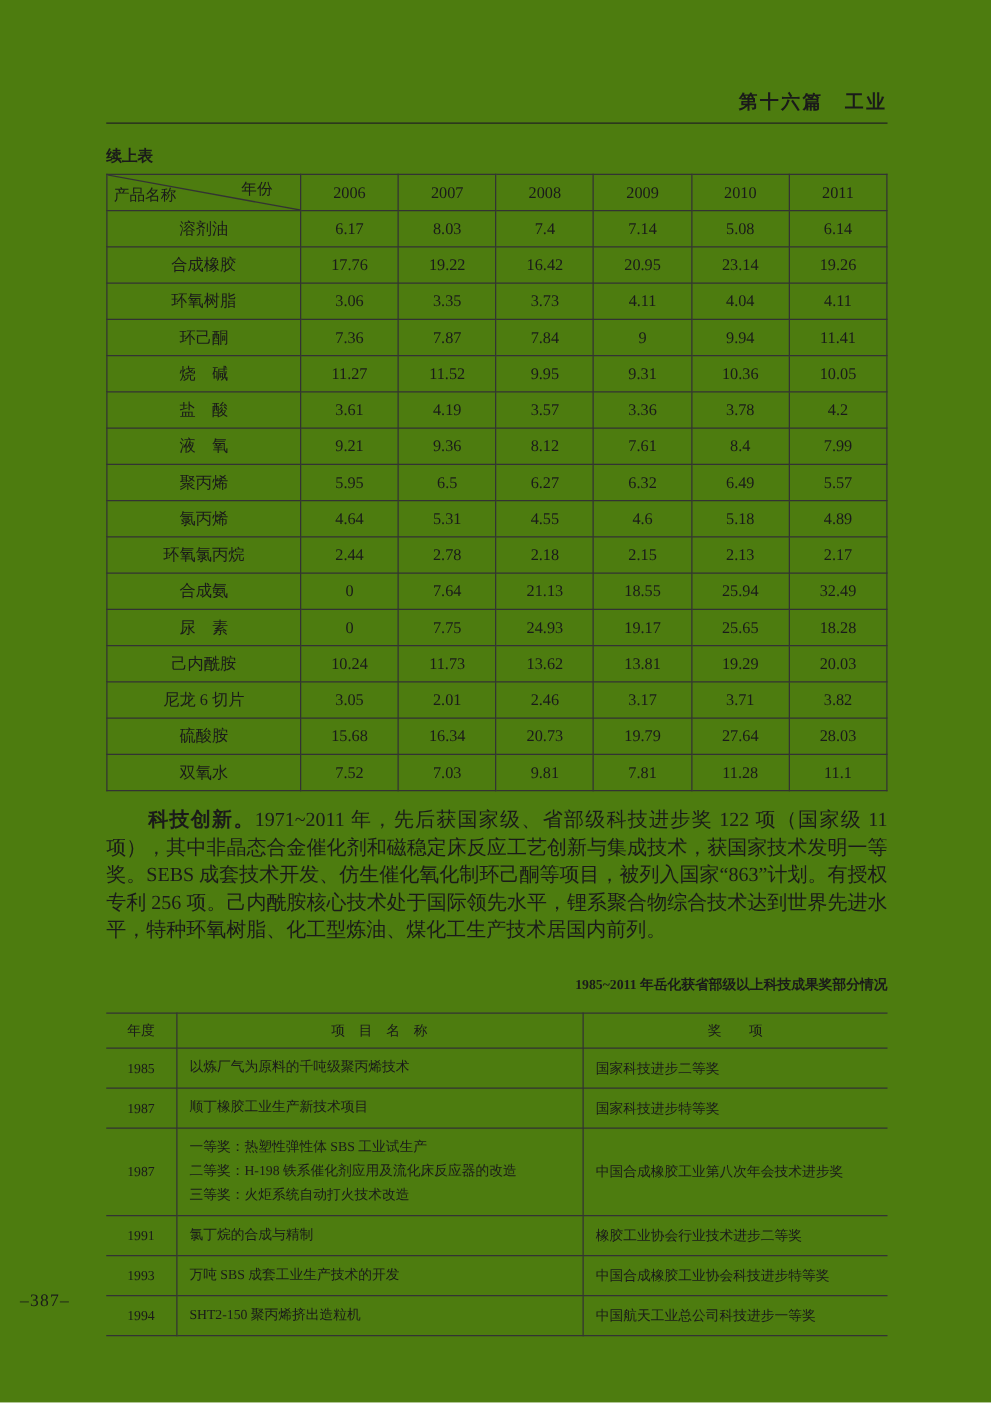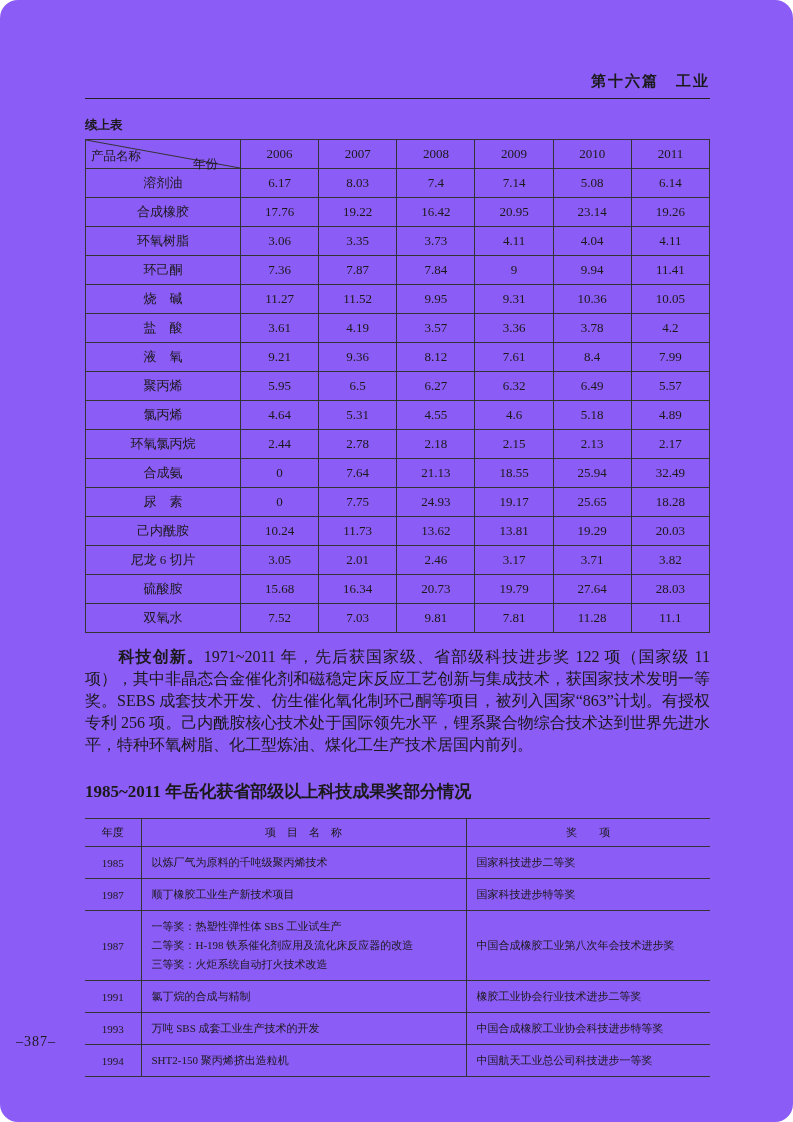--- a/index.html
+++ b/index.html
@@ -1,38 +1,38 @@
 <!DOCTYPE html>
 <html><head>
 <meta charset="utf-8">
 <style>
   html,body{margin:0;padding:0;background:#ffffff;}
-  .page{position:relative;width:793px;height:1122px;background:#8b5cf6;margin:0 auto;
-        font-family:"Liberation Serif","DejaVu Serif",serif;color:#1a1a1a;overflow:hidden;border-radius:18px;}
+  .page{position:relative;width:793px;height:1122px;background:#4d7c0f;margin:0 auto;
+        font-family:"Liberation Serif","DejaVu Serif",serif;color:#1a1a1a;overflow:hidden;}
   .content{position:absolute;left:85px;top:72px;width:625px;}
 
   .page-header{text-align:right;font-weight:bold;font-size:15px;letter-spacing:2px;
                padding-bottom:7px;border-bottom:1.5px solid #222;}
 
   .cont-label{margin-top:18px;font-weight:bold;font-size:12.5px;}
 
   table{border-collapse:collapse;}
   .prod-table{width:100%;margin-top:5px;font-size:13px;table-layout:fixed;}
   .prod-table th,.prod-table td{border:1px solid #333;text-align:center;height:26px;
                padding:1px 3px;font-weight:normal;}
   .prod-table col.name-col{width:155px;}
   .diag-cell{position:relative;padding:0;height:40px;}
   .diag-svg{position:absolute;left:0;top:0;width:100%;height:100%;display:block;}
-  .diag-top{position:absolute;top:16px;right:22px;font-size:12.5px;}
+  .diag-top{position:absolute;top:3px;right:22px;font-size:12.5px;}
   .diag-bottom{position:absolute;bottom:3px;left:5px;font-size:12.5px;}
 
   .para{margin:13px 0 0 0;font-size:16px;line-height:22px;text-align:justify;text-indent:2.1em;}
   .para .lead{font-weight:bold;}
 
-  .awards-title{margin-top:24px;text-align:left;font-weight:bold;font-size:17px;}
+  .awards-title{margin-top:24px;text-align:right;font-weight:bold;font-size:11px;}
 
   .awards-table{width:100%;margin-top:15px;font-size:11px;table-layout:fixed;}
   .awards-table th,.awards-table td{border:1px solid #333;padding:6px 10px;font-weight:normal;
                vertical-align:middle;}
   .awards-table tr > *:first-child{border-left:none;}
   .awards-table tr > *:last-child{border-right:none;}
   .awards-table th{text-align:center;}
   .a-year{text-align:center;}
   .a-project{text-align:left;}
   .a-award{text-align:left;}

